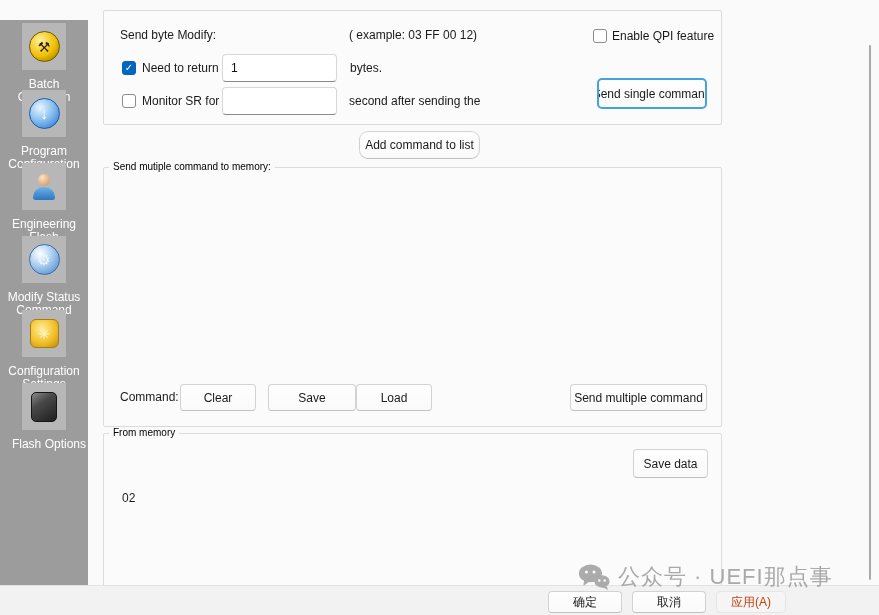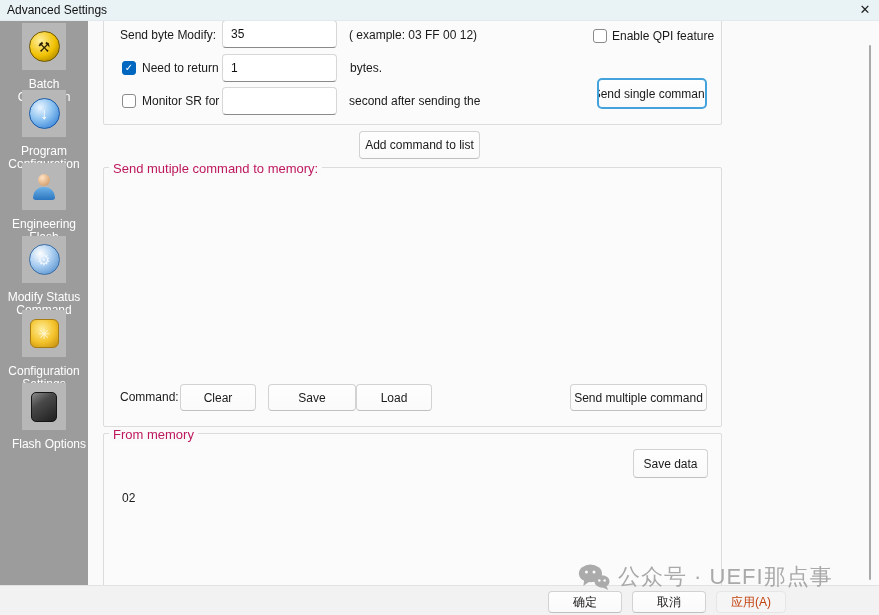--- a/index.html
+++ b/index.html
@@ -37,21 +37,21 @@
              border:1px solid #3a6da6;color:#eef6ff;font-size:15px;}
   .ic-flower{width:27px;height:27px;border-radius:6px;
              background:radial-gradient(circle at 40% 35%,#ffee9e,#f3c22a 55%,#c08a0e);
              border:1px solid #a87c10;color:#fff8d8;font-size:14px;display:flex;
              align-items:center;justify-content:center;}
   .ic-chip{width:24px;height:28px;border-radius:5px;border:1px solid #151515;
            background:linear-gradient(145deg,#8a8a8a 0%,#4a4a4a 35%,#1e1e1e 100%);}
 
   
   .groupbox{border:1px solid #dcdcdc;border-radius:2px;background:#fbfbfb;}
-  .group-label{background:#fafafa;padding:0 4px;font-size:13px;color:#be185d;z-index:3;}
+  .group-label{background:#fafafa;padding:0 4px;font-size:10px;color:#000000;z-index:3;}
 
   
   .tbox{box-sizing:border-box;border:1px solid #d7d7d7;border-bottom-color:#8a8a8a;
         border-radius:4px;background:#fff;font-size:12px;padding:0 8px;
         font-family:"Liberation Sans","DejaVu Sans",sans-serif;outline:none;color:#111;}
 
   
   .btn{box-sizing:border-box;border:1px solid #d2d2d2;border-bottom-color:#c0c0c0;border-radius:4px;
        background:linear-gradient(180deg,#fefefe,#fafafa);font-size:12px;color:#1a1a1a;
        display:flex;align-items:center;justify-content:center;cursor:default;
@@ -85,24 +85,20 @@
   #watermark-text{font-size:22px;letter-spacing:1px;margin-left:8px;color:#a9a9a9;}
 
   
   #scroll-thumb{left:869px;top:45px;width:2px;height:535px;background:#a9a9a9;border-radius:2px;z-index:3;}
 </style>
 </head>
 <body>
 
 <div id="screen">
 
-  <div class="abs" id="titlebar">
-    <div class="abs" id="title-text">Advanced Settings</div>
-    <div class="abs" id="close-btn">✕</div>
-  </div>
 
   <div class="abs" id="sidebar">
     <div class="abs side-item" style="top:3px;">
       <div class="icon-btn">
         <div class="circle ic-gold">⚒</div>
       </div>
       <div class="side-label">Batch Operation</div>
     </div>
     <div class="abs side-item" style="top:70px;">
       <div class="icon-btn">
@@ -135,39 +131,38 @@
       <div class="icon-btn">
         <div class="ic-chip"></div>
       </div>
       <div class="side-label">Flash Options</div>
     </div>
   </div>
 
   <div class="abs groupbox" style="left:103px;top:10px;width:617px;height:113px;z-index:1;"></div>
 
   <div class="abs" style="left:120px;top:28px;z-index:2;">Send byte Modify:</div>
-  <input class="abs tbox" style="left: 222px; top: 20px; width: 115px; height: 28px; z-index: 2;" value="35">
   <div class="abs" style="left:349px;top:28px;z-index:2;">( example: 03 FF 00 12)</div>
   <div class="abs cb cb-off" style="left:593px;top:29px;z-index:2;"></div>
   <div class="abs" style="left:612px;top:29px;z-index:2;">Enable QPI feature</div>
 
   <div class="abs cb cb-on" style="left:122px;top:61px;z-index:2;">
       <span>✓</span>
     </div>
   <div class="abs" style="left:142px;top:61px;z-index:2;">Need to return</div>
   <input class="abs tbox" style="left: 222px; top: 54px; width: 115px; height: 28px; z-index: 2;" value="1">
   <div class="abs" style="left:350px;top:61px;z-index:2;">bytes.</div>
 
   <div class="abs cb cb-off" style="left:122px;top:94px;z-index:2;"></div>
   <div class="abs" style="left:142px;top:94px;z-index:2;">Monitor SR for</div>
   <input class="abs tbox" style="left: 222px; top: 87px; width: 115px; height: 28px; z-index: 2;" value="">
   <div class="abs" style="left:349px;top:94px;z-index:2;">second after sending the</div>
   <div class="abs btn btn-focus" style="left:597px;top:78px;width:110px;height:31px;z-index:2;">Send single command</div>
 
-  <div class="abs btn" style="left:359px;top:131px;width:121px;height:28px;z-index:2;">Add command to list</div>
+  <div class="abs btn" style="left:359px;top:131px;width:121px;height:28px;z-index:2;border-radius:9px;">Add command to list</div>
 
   <div class="abs groupbox" style="left:103px;top:167px;width:617px;height:258px;z-index:1;"></div>
   <div class="abs group-label" style="left:109px;top:161px;">Send mutiple command to memory:</div>
 
   <div class="abs" id="cmd-table">
     <div class="thead">
       <div class="th" style="width:85px;">Steps</div>
       <div class="th" style="width:312px;">Command</div>
       <div class="th" style="width:94px;">Return byte(s)</div>
       <div class="th" style="flex:1;">Response time</div>

